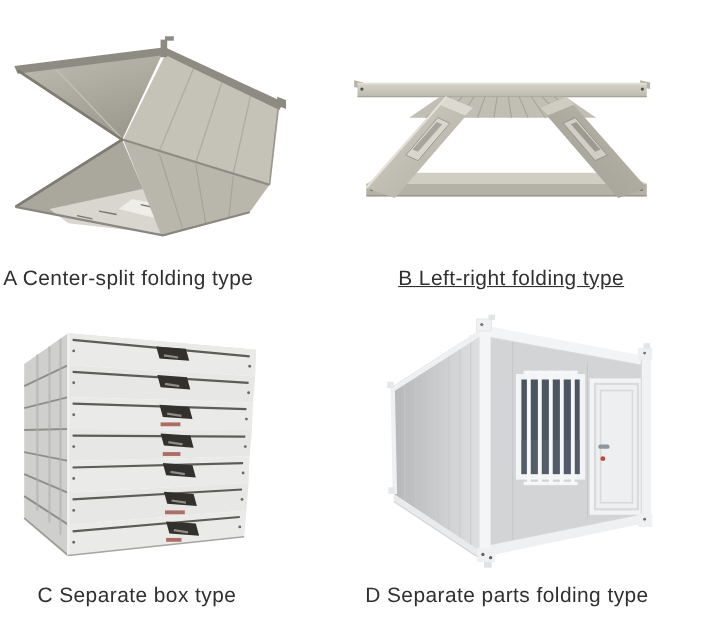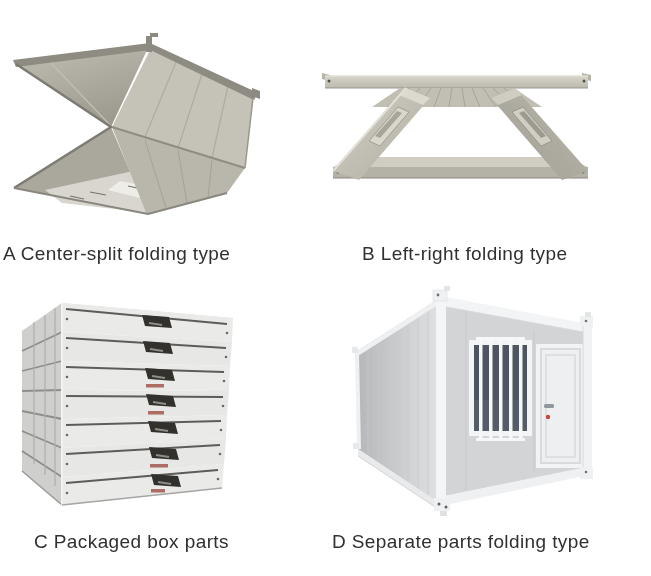--- a/index.html
+++ b/index.html
@@ -6,21 +6,21 @@
   .canvas{
     position:relative;width:651px;height:576px;background:#ffffff;overflow:hidden;
     font-family:"Liberation Sans",sans-serif;
   }
   .art{position:absolute;left:0;top:0;}
   .caption{
     position:absolute;font-size:19px;line-height:21px;letter-spacing:.4px;
     color:#303030;white-space:nowrap;
   }
   .cap-a{left:3px;top:243px;}
-  .cap-b{left:362px;top:243px;}
+  .cap-b{left:362px;top:243px;text-decoration:underline;}
   .cap-c{left:34px;top:531px;}
   .cap-d{left:332px;top:531px;}
 </style>
 </head>
 <body>
 
 <div class="canvas">
 
   <svg class="art" width="651" height="576" viewBox="0 0 651 576">
     <defs>
@@ -220,15 +220,15 @@
           <circle cx="446" cy="507" r="1.5" fill="#5f6163"></circle>
         <rect x="440" y="511" width="7" height="5" fill="#dfe1e3"></rect>
         <rect x="580" y="467" width="13" height="12" fill="#eef0f1"></rect>
         <circle cx="586" cy="472" r="1.3" fill="#707274"></circle>
       </g>
     </g>
   </svg>
 
   <div class="caption cap-a">A Center-split folding type</div>
   <div class="caption cap-b">B Left-right folding type</div>
-  <div class="caption cap-c">C Packaged box parts</div>
+  <div class="caption cap-c">C Separate box type</div>
   <div class="caption cap-d">D Separate parts folding type</div>
 </div>
 
 </body></html>

